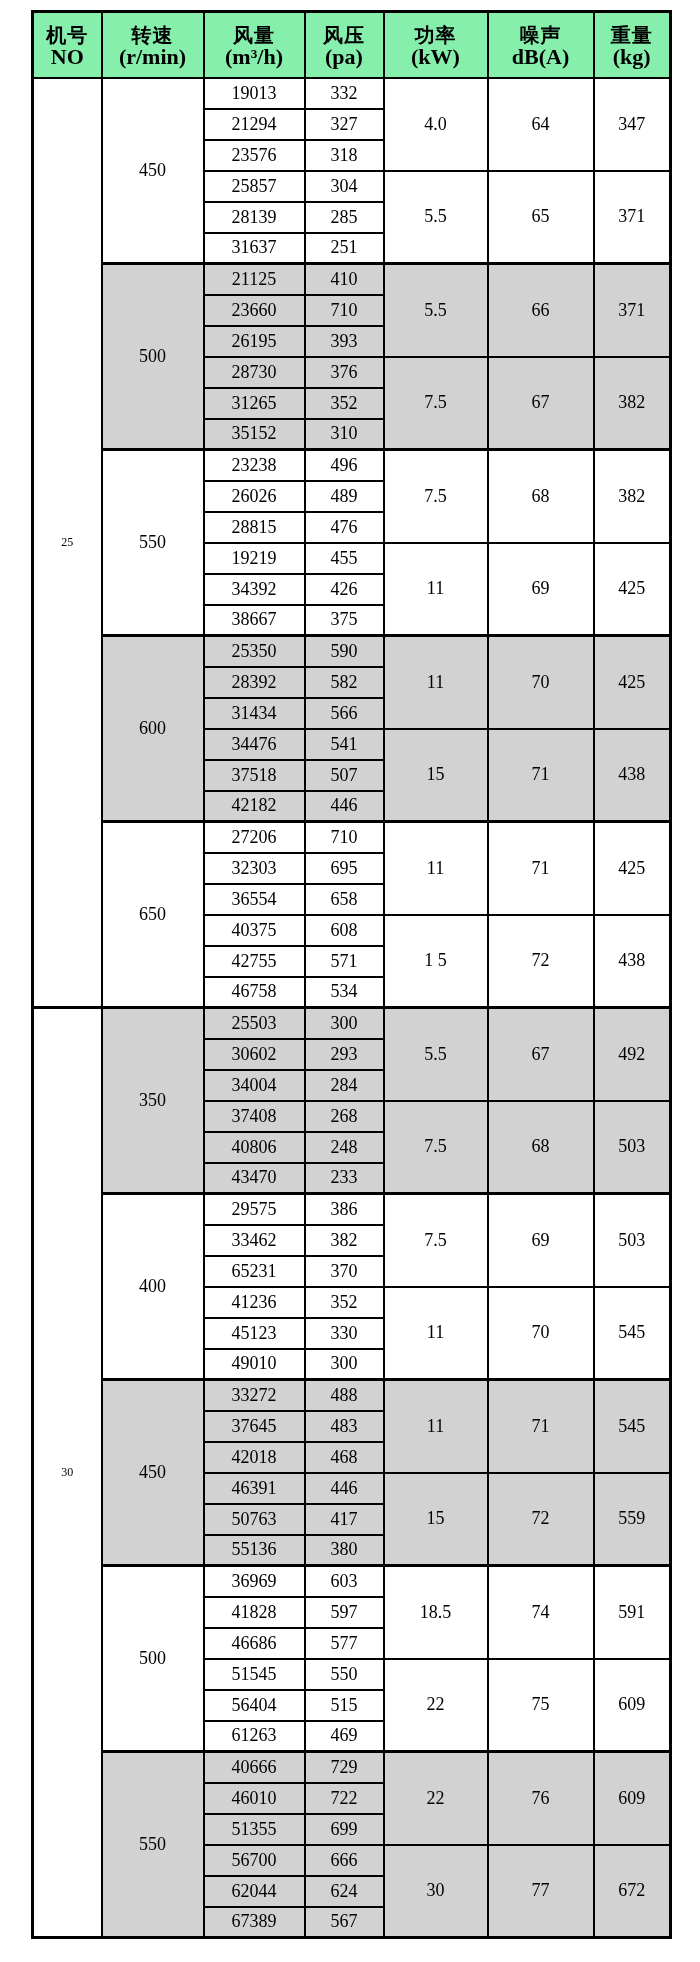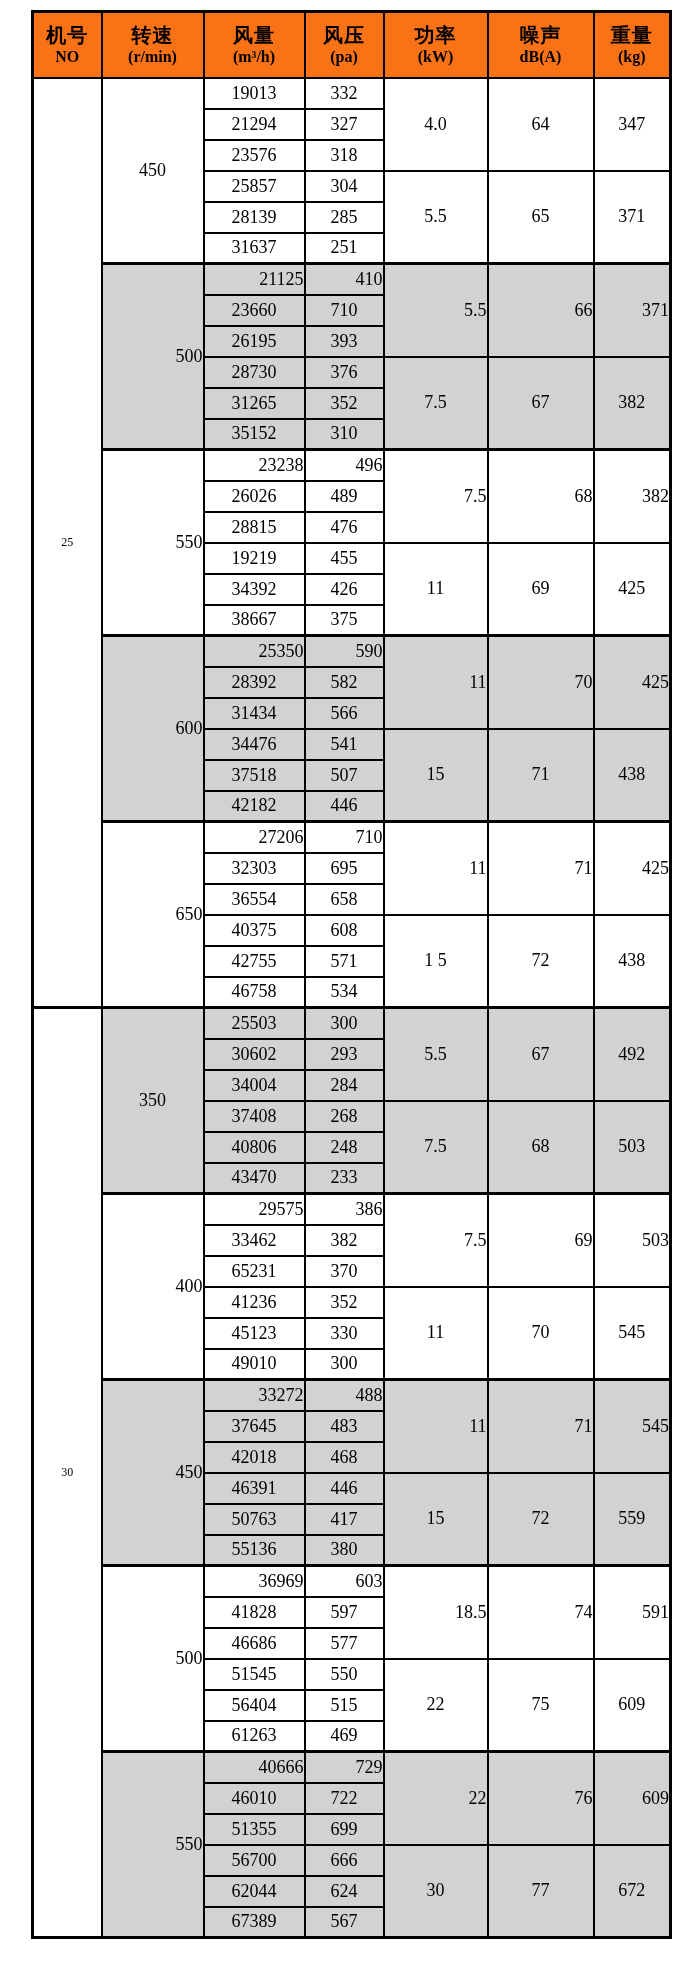--- a/index.html
+++ b/index.html
@@ -20,35 +20,35 @@
     border: 3px solid #000;
   }
   table.spec th, table.spec td {
     border: 2px solid #000;
     text-align: center;
     vertical-align: middle;
     padding: 0;
     overflow: hidden;
   }
   thead th {
-    background: #f97316;
+    background: #86efac;
     height: 66px;
     font-weight: bold;
     font-family: Liberation Serif, serif;
   }
   .hdr-line1 { font-size: 20px; line-height: 24px; letter-spacing: 1px; }
-  .hdr-line2 { font-size: 16px; line-height: 20px; font-weight: bold; text-align: center; }
+  .hdr-line2 { font-size: 22px; line-height: 20px; font-weight: bold; text-align: center; }
   tbody td {
     height: 31px;
     font-size: 18px;
   }
   tr.band-white td { background: #ffffff; }
   tr.band-gray  td { background: #d2d2d2; }
   td.no-cell { background: #ffffff !important; font-size: 12px; }
-  tr.group-start td { border-top-width: 3px; text-align: right; }
+  tr.group-start td { border-top-width: 3px; }
   tr.section-start td { border-top-width: 3px; }
 </style>
 </head>
 <body>
 
 <div class="table-wrap">
   <table class="spec">
     <colgroup>
       <col style="width:69px">
       <col style="width:102px">

